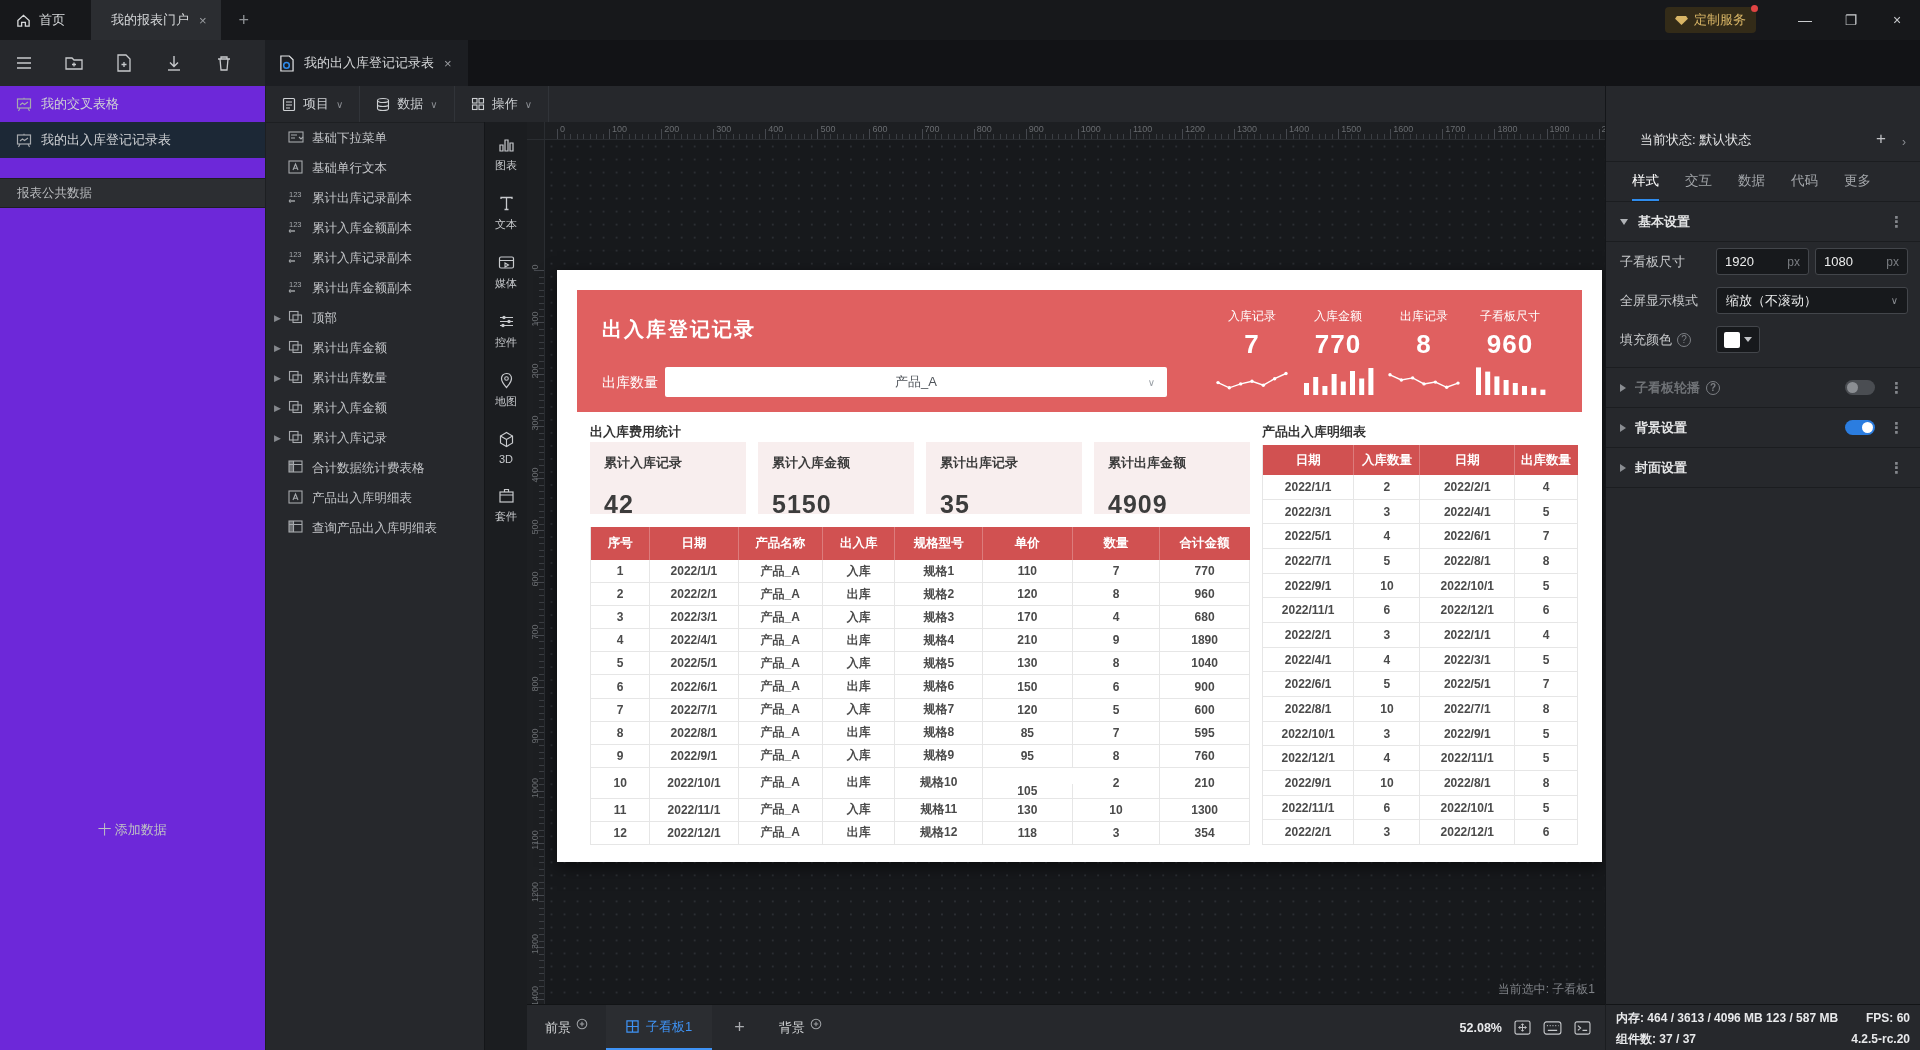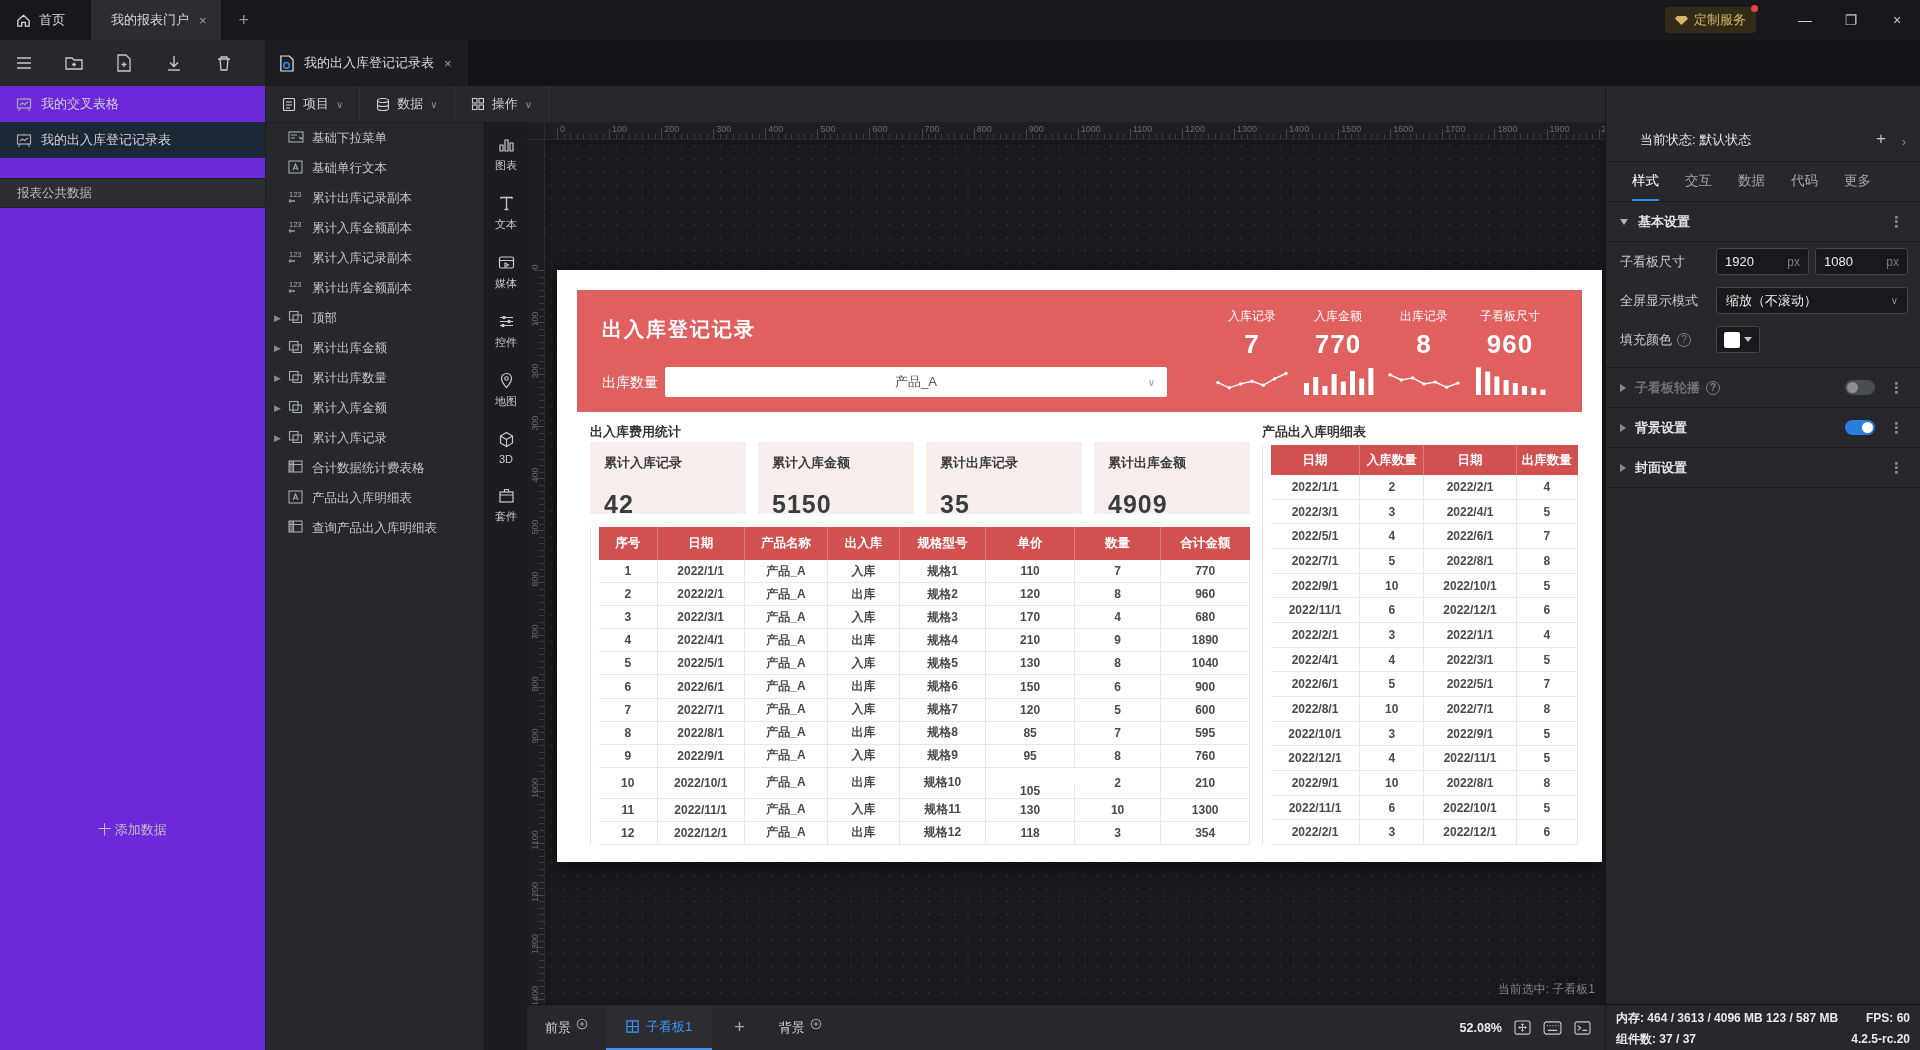--- a/index.html
+++ b/index.html
@@ -80,21 +80,21 @@
   .hstat { position:absolute; top:0; width:84px; height:122px; text-align:center; }
   .hstat .hl { margin-top:18px; font-size:12px; }
   .hstat .hv { margin-top:4px; font-size:26px; font-weight:bold; letter-spacing:1px; }
   .hstat svg { margin:4px auto 0; }
 
   .sec-title { position:absolute; font-size:13px; font-weight:bold; color:#333; }
   .card { position:absolute; top:172px; width:156px; height:72px; background:#f8eeee; }
   .card .cl { margin:12px 0 0 14px; font-size:13px; font-weight:bold; color:#3c3c3c; }
   .card .cv { margin:18px 0 0 14px; font-size:25px; font-weight:bold; color:#3c3c3c; letter-spacing:1px; }
 
-  .dtable { position:absolute; display:flex; flex-direction:column; font-size:12px;padding-left:8px; }
+  .dtable { position:absolute; display:flex; flex-direction:column; font-size:12px; }
   .trow { display:flex; flex:1; }
   .trow.head { background:#d15151; color:#fff; font-weight:bold; flex:none; }
   .tcell { display:flex; align-items:center; justify-content:center; border-right:1px solid #e6e6e6; border-bottom:1px solid #e6e6e6; color:#4a4a4a; font-weight:600; }
   .trow.head .tcell { border-right:1px solid rgba(255,255,255,.25); border-bottom:none; color:#fff; font-size:12.5px; }
   .trow .tcell:last-child { border-right:1px solid #e6e6e6; }
   .dtable .trow:first-child .tcell:last-child { border-right:1px solid #d15151; }
   .dtable { border-left:1px solid #e6e6e6; }
 
   
   .inspector { position:absolute; left:1605px; top:86px; width:315px; height:918px; background:#26282c; border-left:1px solid #141619; color:#c8cacc; }

